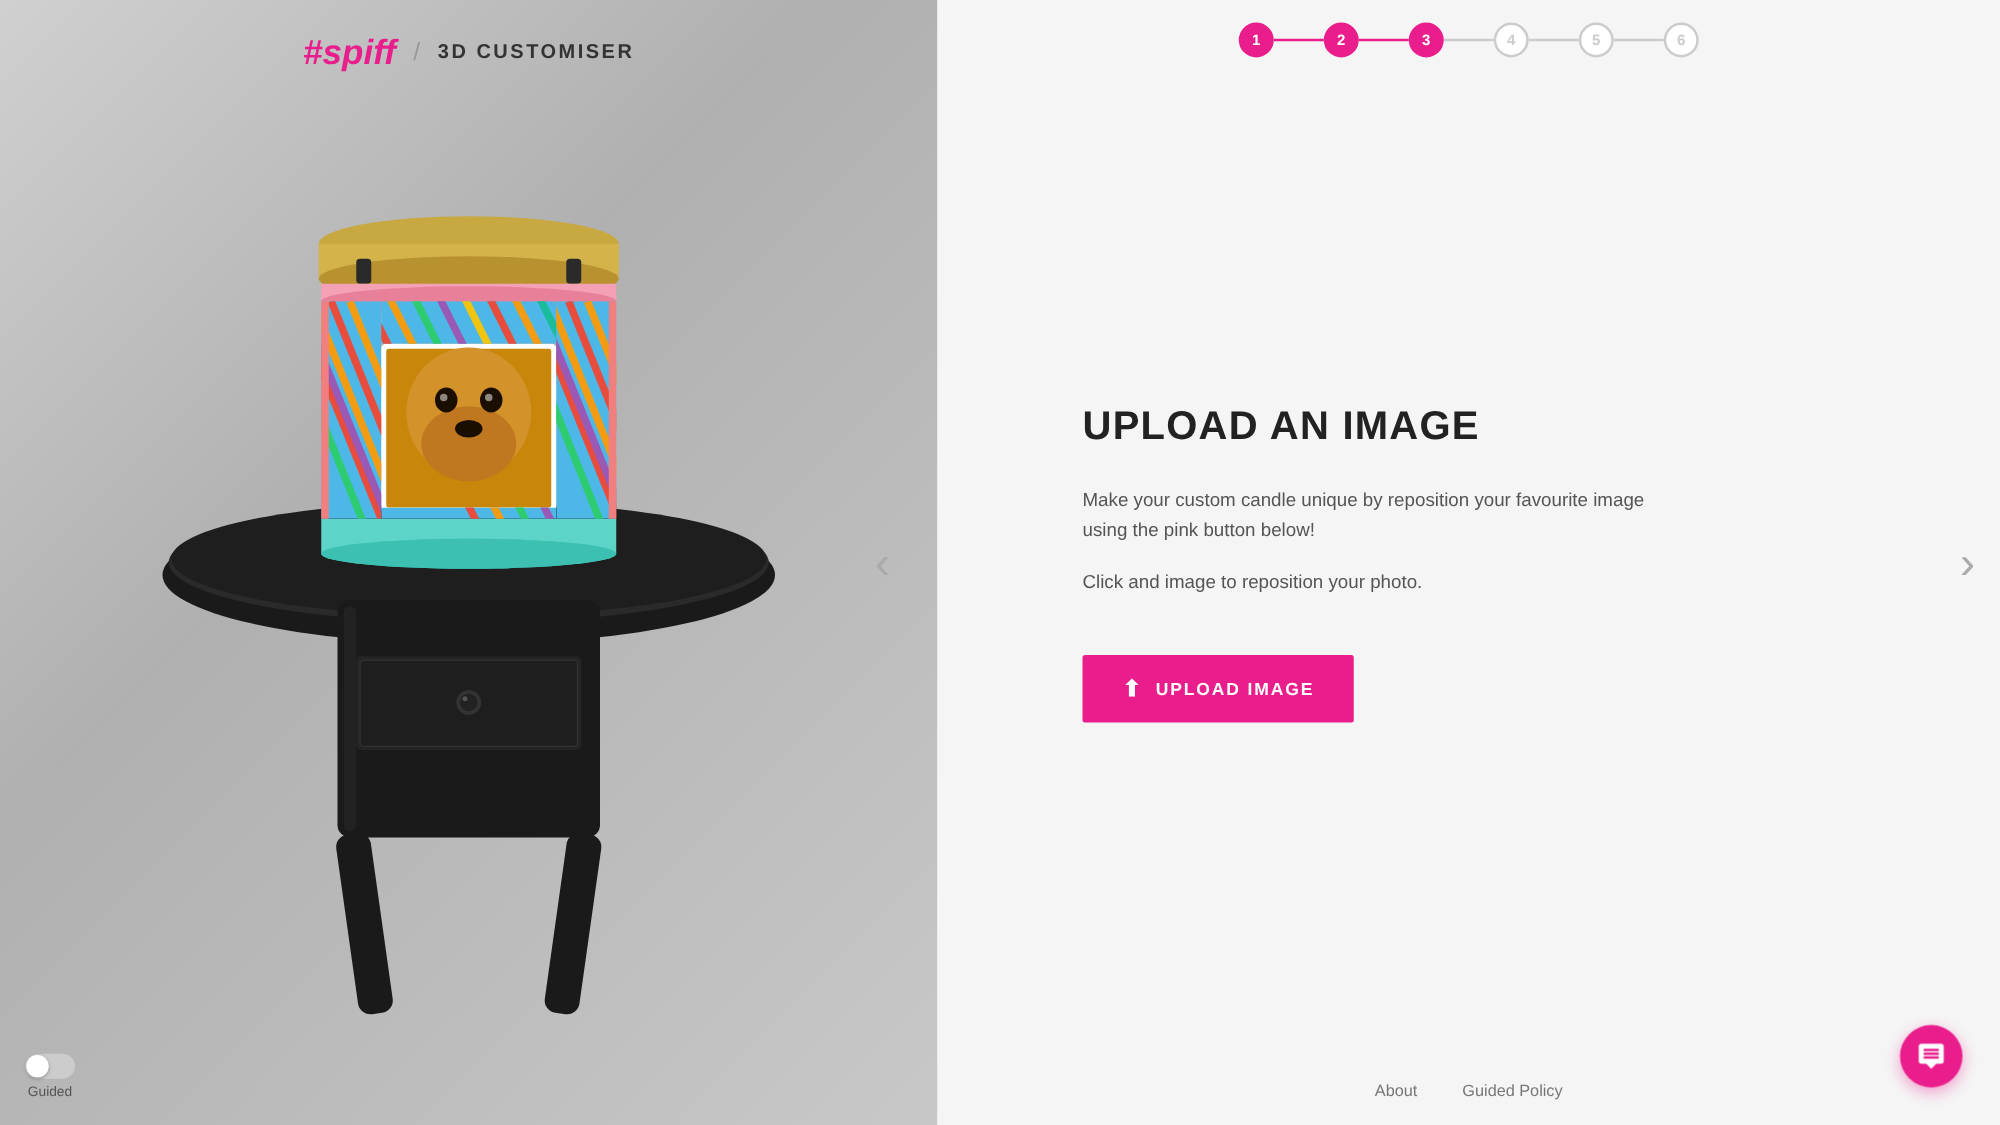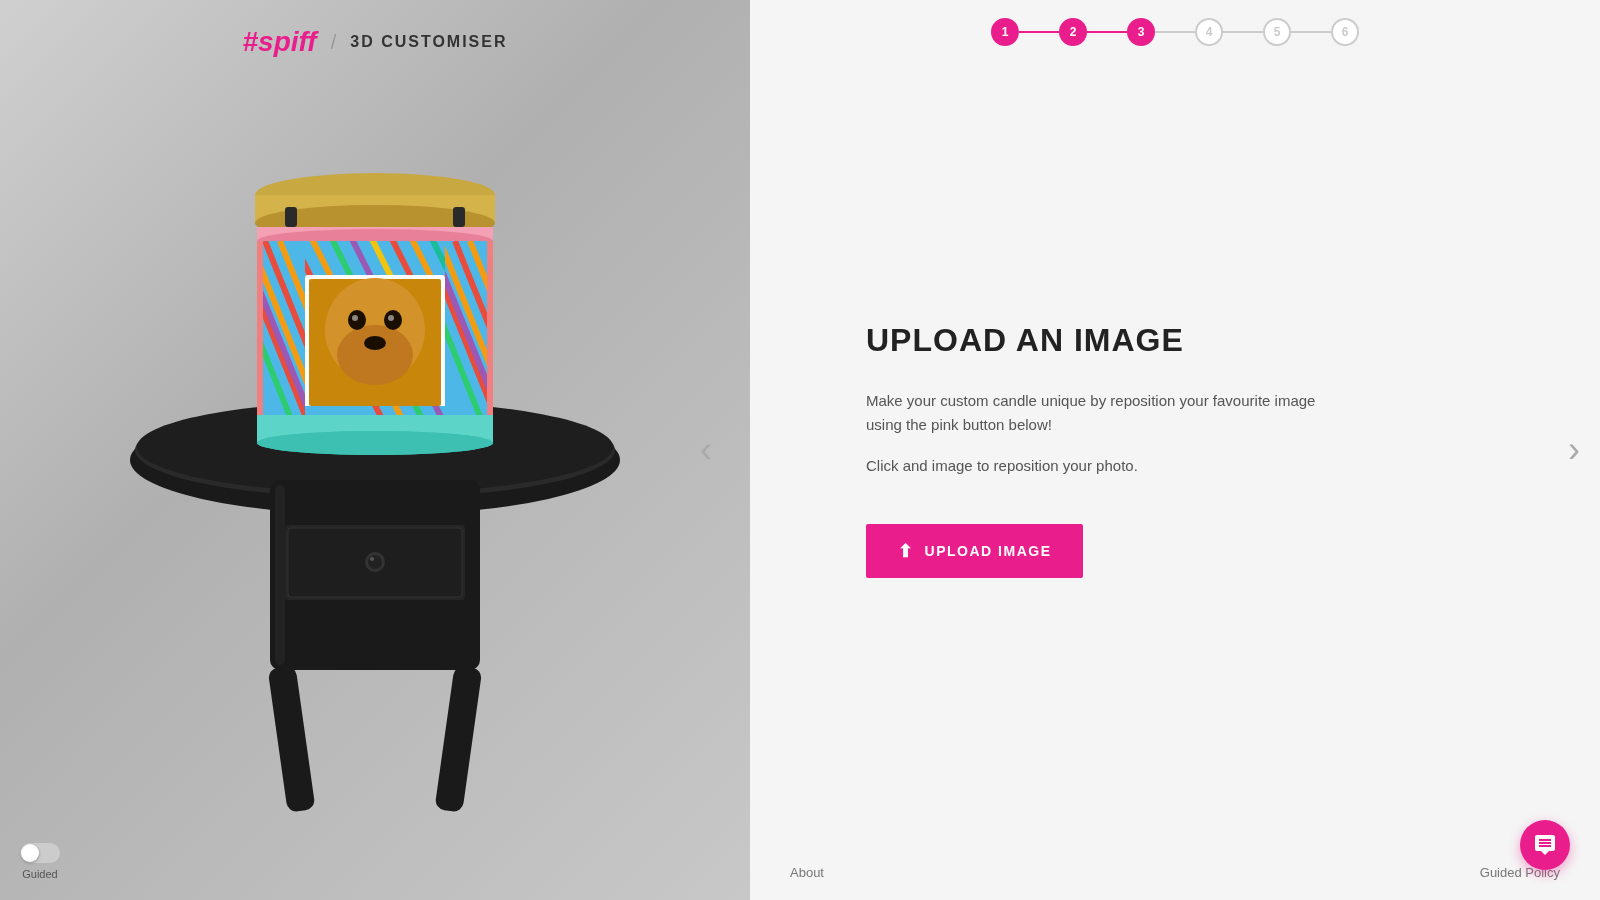--- a/index.html
+++ b/index.html
@@ -214,21 +214,21 @@
       font-size: 18px;
     }
 
     
     .footer {
       position: absolute;
       bottom: 20px;
       left: 0;
       right: 0;
       display: flex;
-      justify-content: space-between;
+      justify-content: center;
       padding: 0 40px;
       gap: 36px;
     }
 
     .footer-link {
       font-size: 13px;
       color: #777;
       text-decoration: none;
       cursor: pointer;
     }

